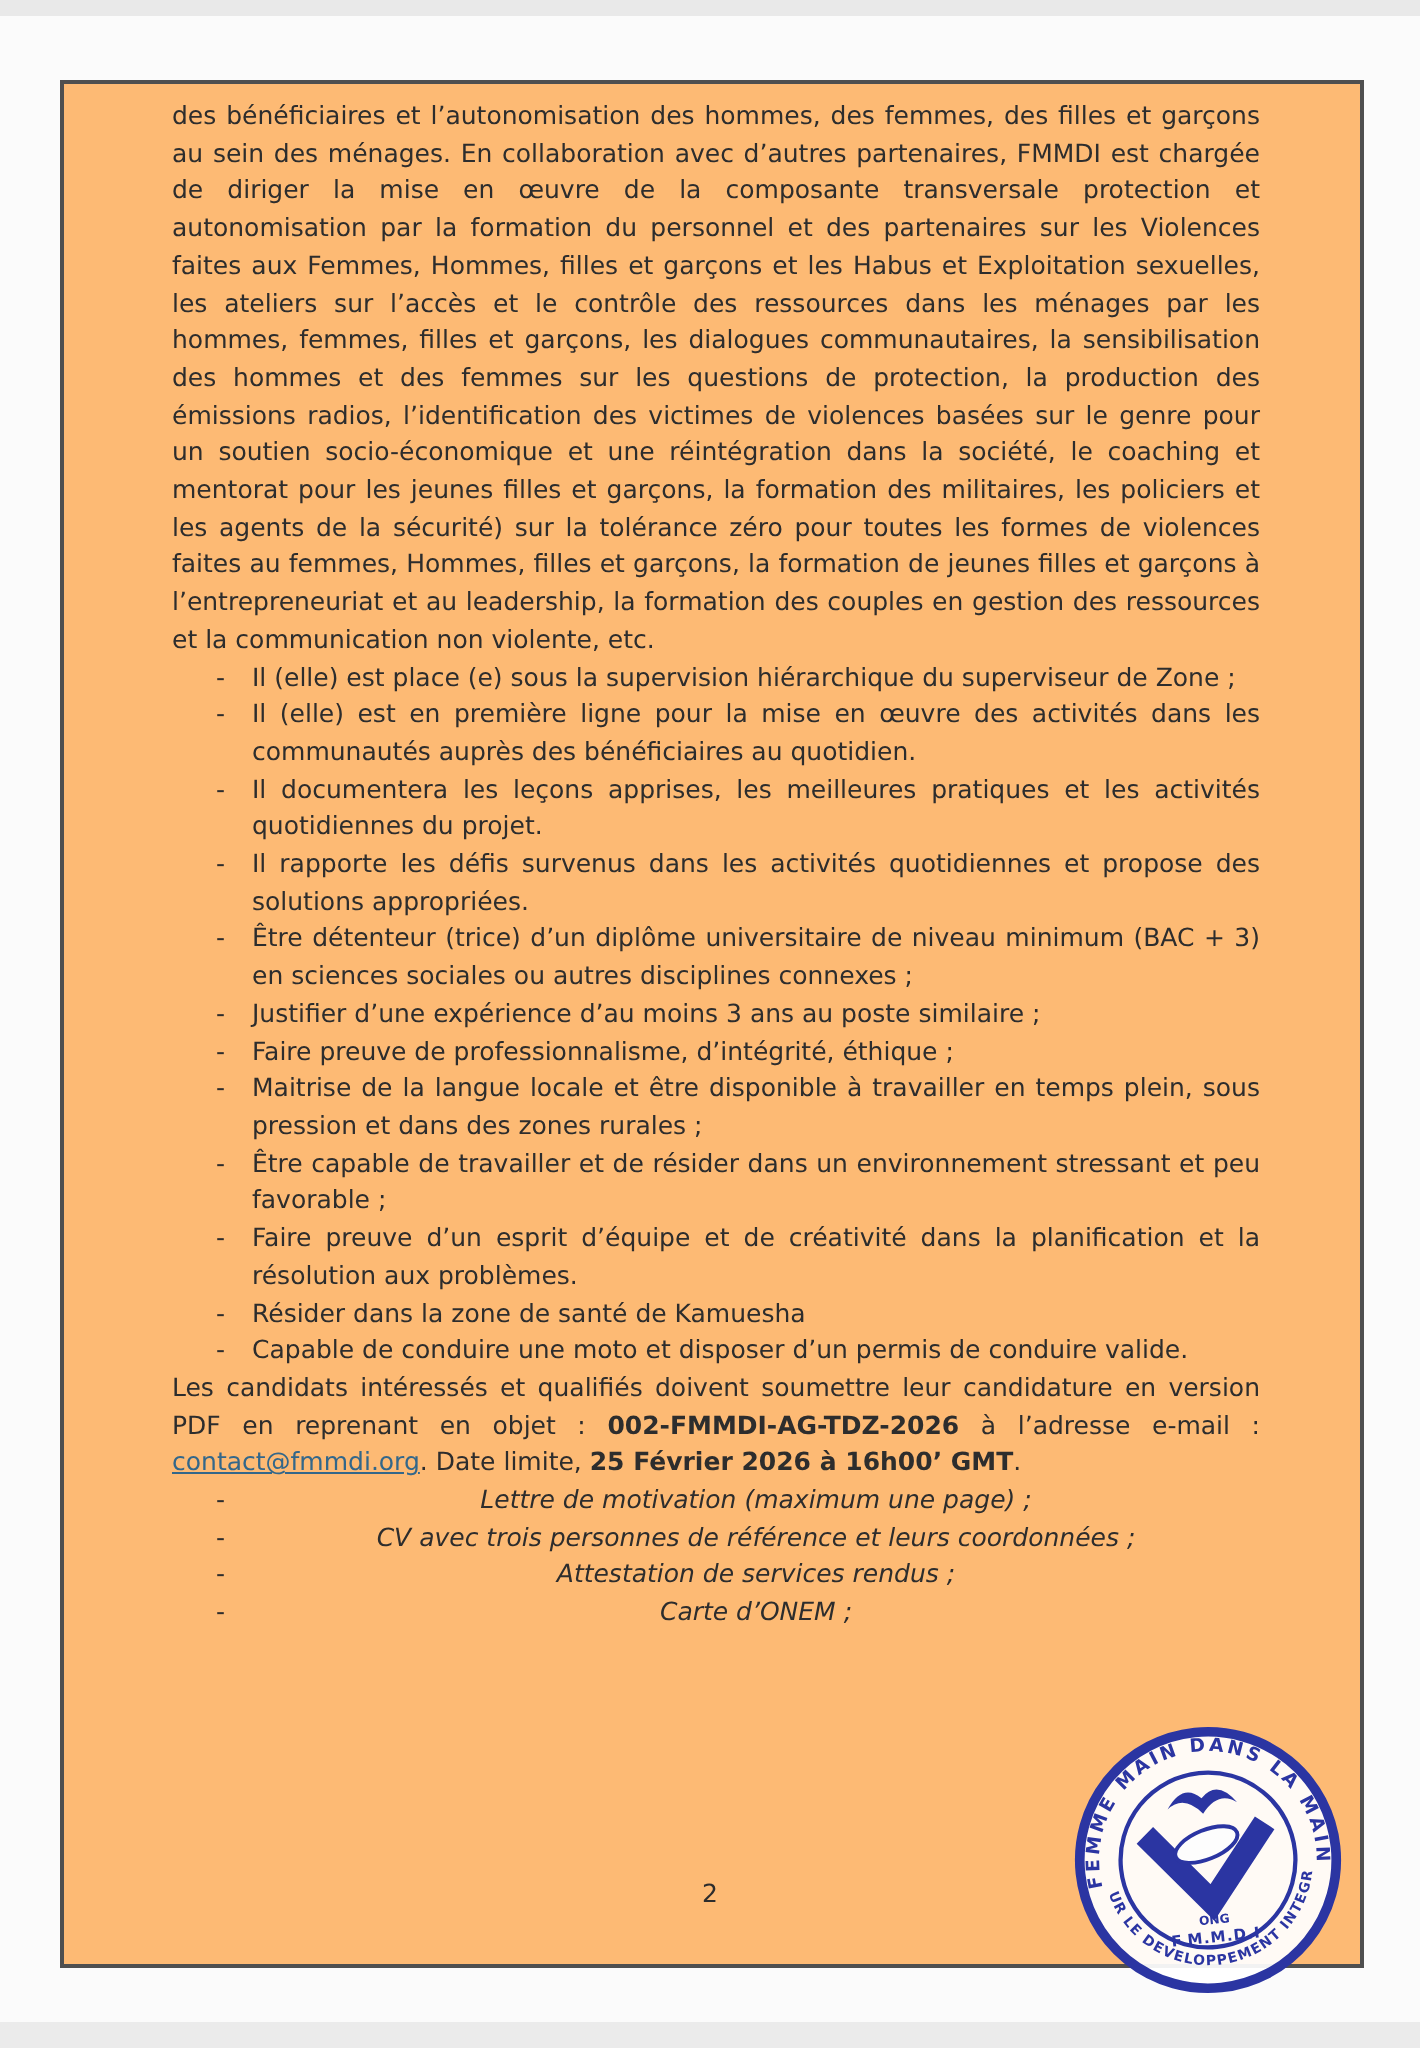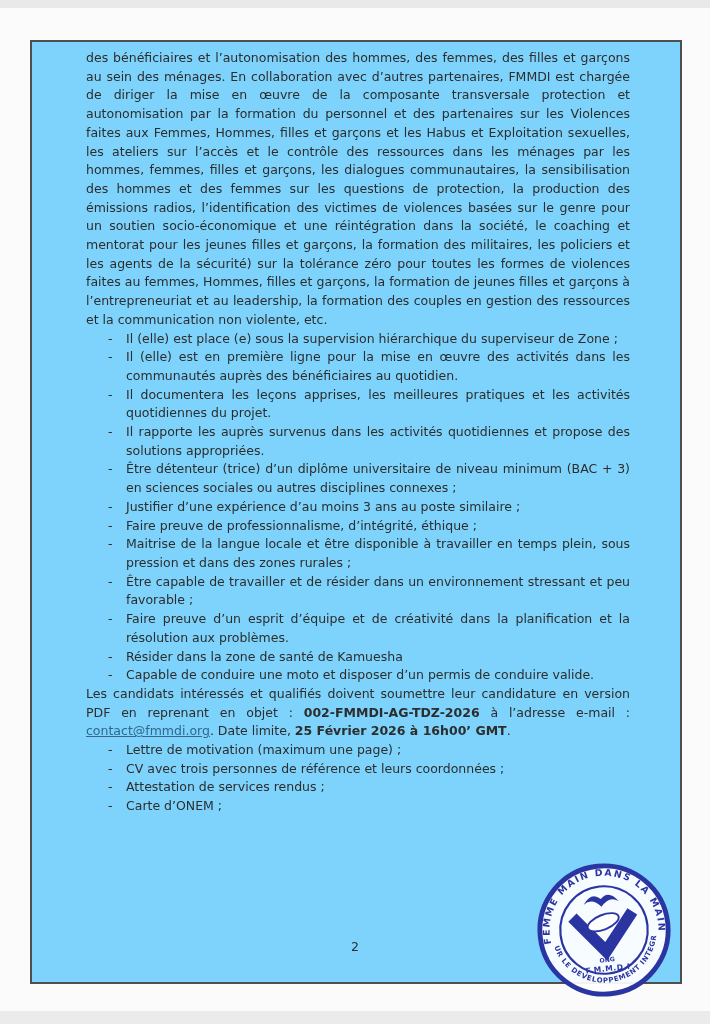--- a/index.html
+++ b/index.html
@@ -7,30 +7,30 @@
     width:710px;height:1024px;position:relative;overflow:hidden;
     background:#fbfbfb;
     font-family:"DejaVu Sans", sans-serif;
     color:#2d2d2d;
   }
   .edge-band{position:absolute;left:0;width:710px;background:#e9e9e9;}
   .edge-top{top:0;height:8px;}
   .edge-bottom{bottom:0;height:13px;background:#ebebeb;}
   .frame{
     position:absolute;left:30px;top:40px;width:652px;height:944px;
-    border:2px solid #4f4f4f;box-sizing:border-box;background:#7dd3fc;
+    border:2px solid #4f4f4f;box-sizing:border-box;background:#fdba74;
     padding:7px 50px 0 54px;
   }
   .para{margin:0;font-size:12.5px;line-height:18.7px;text-align:justify;}
   .head{font-size:12.8px;font-weight:bold;margin:13px 0 7px 0;color:#1f1f1f;}
   .head-apply{margin-top:24px;margin-bottom:12px;}
   .bullet{display:flex;font-size:12.5px;line-height:18.7px;}
   .dash{flex:none;width:18px;margin-left:22px;}
   .btext{flex:1;text-align:justify;}
-  .dossier .btext{text-align:left;}
+  .dossier .btext{text-align:center;font-style:italic;}
   .mt{margin-top:11px;}
   .b{font-weight:bold;margin-top:12px;}
   .email{color:#33678a;text-decoration:underline;cursor:pointer;}
   .pagenum{
     position:absolute;top:939px;left:0;width:710px;text-align:center;
     font-size:12.5px;color:#2d2d2d;
   }
   .stamp{
     position:absolute;left:536px;top:862px;width:136px;height:136px;
     transform:rotate(-6deg);
@@ -59,21 +59,21 @@
     <div class="bullet">
       <span class="dash">-</span>
       <span class="btext">Il (elle) est en première ligne pour la mise en œuvre des activités dans les communautés auprès des bénéficiaires au quotidien.</span>
     </div>
     <div class="bullet">
       <span class="dash">-</span>
       <span class="btext">Il documentera les leçons apprises, les meilleures pratiques et les activités quotidiennes du projet.</span>
     </div>
     <div class="bullet">
       <span class="dash">-</span>
-      <span class="btext">Il rapporte les auprès survenus dans les activités quotidiennes et propose des solutions appropriées.</span>
+      <span class="btext">Il rapporte les défis survenus dans les activités quotidiennes et propose des solutions appropriées.</span>
     </div>
   </div>
 
   <div>
     <div class="bullet">
       <span class="dash">-</span>
       <span class="btext">Être détenteur (trice) d’un diplôme universitaire de niveau minimum (BAC + 3) en sciences sociales ou autres disciplines connexes ;</span>
     </div>
     <div class="bullet">
       <span class="dash">-</span>

